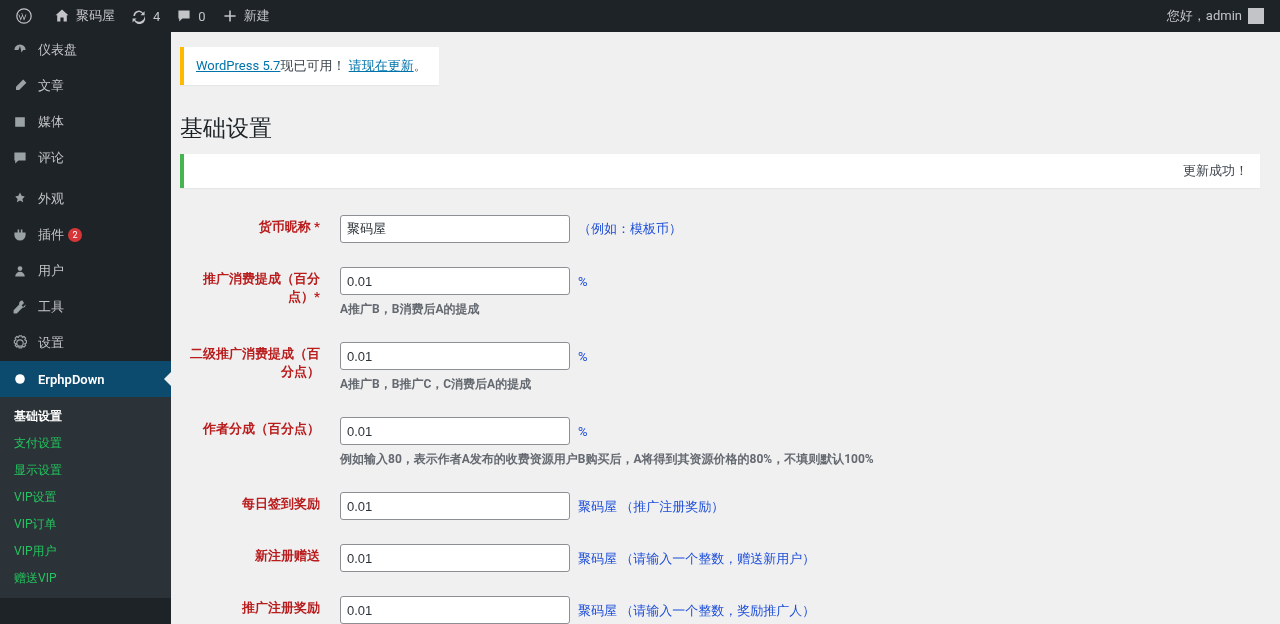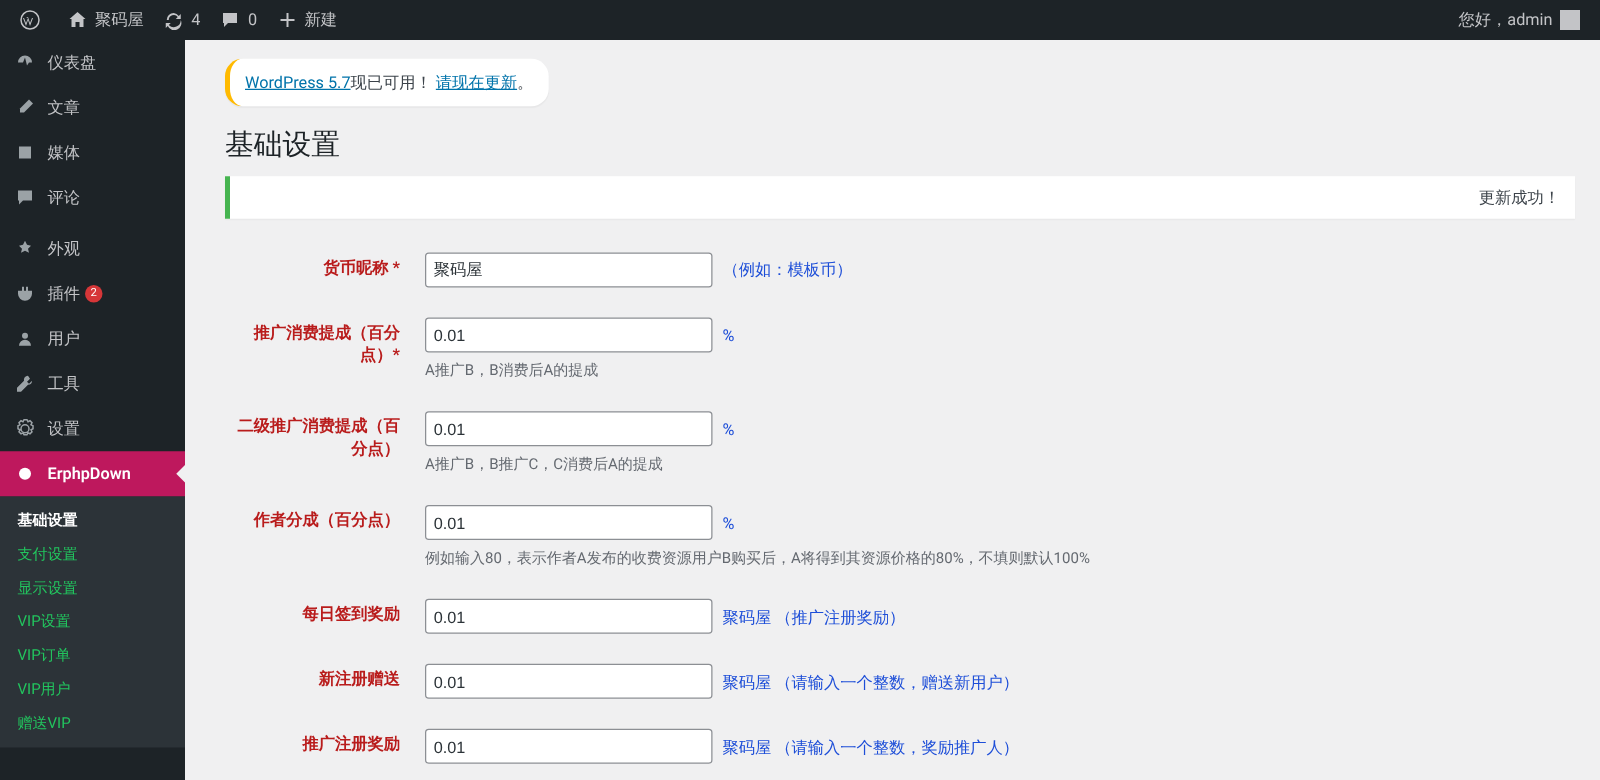--- a/index.html
+++ b/index.html
@@ -2,42 +2,42 @@
 <html><head>
 <meta charset="utf-8">
 <style>
 * { box-sizing: border-box; margin: 0; padding: 0; }
 body { font-family: -apple-system, BlinkMacSystemFont, "Segoe UI", Roboto, "Helvetica Neue", Arial, sans-serif; font-size: 13px; color: #3c434a; background: #f0f0f1; }
 #adminbar { position: fixed; top: 0; left: 0; right: 0; height: 32px; background: #1d2327; color: #c3c4c7; display: flex; align-items: center; justify-content: space-between; padding: 0 8px; z-index: 1000; font-size: 13px; }
 #adminbar .left, #adminbar .right { display: flex; align-items: center; }
 #adminbar .item { display: flex; align-items: center; padding: 0 8px; height: 32px; cursor: pointer; color: #c3c4c7; }
 #adminbar .icon { margin-right: 6px; display: inline-flex; align-items: center; }
 #adminbar .avatar { width: 16px; height: 16px; background: #c3c4c7; margin-left: 6px; }
-#sidebar { position: fixed; top: 32px; left: 0; bottom: 0; width: 148px; background: #1d2327; color: #c3c4c7; overflow-y: auto; }
+#sidebar { position: fixed; top: 32px; left: 0; bottom: 0; width: 171px; background: #1d2327; color: #c3c4c7; overflow-y: auto; }
 #sidebar .menu-item { display: flex; align-items: center; padding: 8px 10px; cursor: pointer; font-size: 13px; }
-#sidebar .menu-item.current { background: #be185d; color: #fff; font-weight: 600; position: relative; }
+#sidebar .menu-item.current { background: #0c4a6e; color: #fff; font-weight: 600; position: relative; }
 #sidebar .menu-item.current::after { content: ""; position: absolute; right: -1px; top: 50%; margin-top: -8px; border: 8px solid transparent; border-right-color: #f0f0f1; }
 #sidebar .menu-item .micon { width: 20px; height: 20px; margin-right: 8px; display: inline-flex; align-items: center; justify-content: center; color: rgba(240,246,252,.6); }
 #sidebar .menu-item.current .micon { color: #fff; }
 #sidebar .badge { display: inline-block; background: #d63638; color: #fff; border-radius: 9px; font-size: 9px; line-height: 14px; min-width: 14px; height: 14px; text-align: center; margin-left: 4px; padding: 0 4px; }
 #sidebar .submenu { background: #2c3338; padding: 6px 0; }
 #sidebar .submenu .sub-item { padding: 5px 12px 5px 14px; font-size: 12px; color: #22c55e; cursor: pointer; }
 #sidebar .submenu .sub-item.current { color: #fff; font-weight: 600; }
 #content { margin-left: 160px; margin-top: 32px; padding: 10px 20px 40px 20px; }
-.update-nag { display: inline-block; background: #fff; border-left: 4px solid #ffba00; box-shadow: 0 1px 1px rgba(0,0,0,.04); padding: 10px 12px; margin: 5px 0 15px 0; font-size: 13px; border-radius: 14px; }
+.update-nag { display: inline-block; background: #fff; border-left: 4px solid #ffba00; box-shadow: 0 1px 1px rgba(0,0,0,.04); padding: 10px 12px; margin: 5px 0 28px 0; font-size: 13px; }
 .update-nag a { color: #0073aa; text-decoration: underline; cursor: pointer; }
 h1 { font-size: 23px; font-weight: 400; color: #1d2327; margin: 0 0 10px 0; }
 .notice-success { background: #fff; border-left: 4px solid #46b450; box-shadow: 0 1px 1px rgba(0,0,0,.04); padding: 8px 12px; margin: 5px 0 15px 0; font-size: 13px; text-align: right; }
 .form-table { width: 100%; border-collapse: collapse; }
 .form-table th { text-align: right; font-weight: 700; font-size: 13px; width: 150px; padding: 15px 10px 15px 0; vertical-align: top; color: #b91c1c; }
 .form-table td { padding: 12px 10px; vertical-align: top; font-size: 13px; }
 .form-table input[type=text] { width: 230px; padding: 2px 6px; height: 28px; border: 1px solid #8c8f94; border-radius: 3px; font-size: 13px; background: #fff; color: #2c3338; }
 .form-table .desc { color: #646970; font-size: 12px; line-height: 1.5; }
 .form-table .inline-desc { margin-left: 8px; color: #1d4ed8; }
-.form-table .below-desc { display: block; margin-top: 5px; }
+.form-table .below-desc { display: block; margin-top: 5px; font-weight: bold; }
 svg { width: 16px; height: 16px; }
 </style>
 </head>
 <body>
 
 <div id="adminbar">
   <div class="left">
     <div class="item">
         <span class="icon">
           <svg viewBox="0 0 20 20" fill="currentColor">

